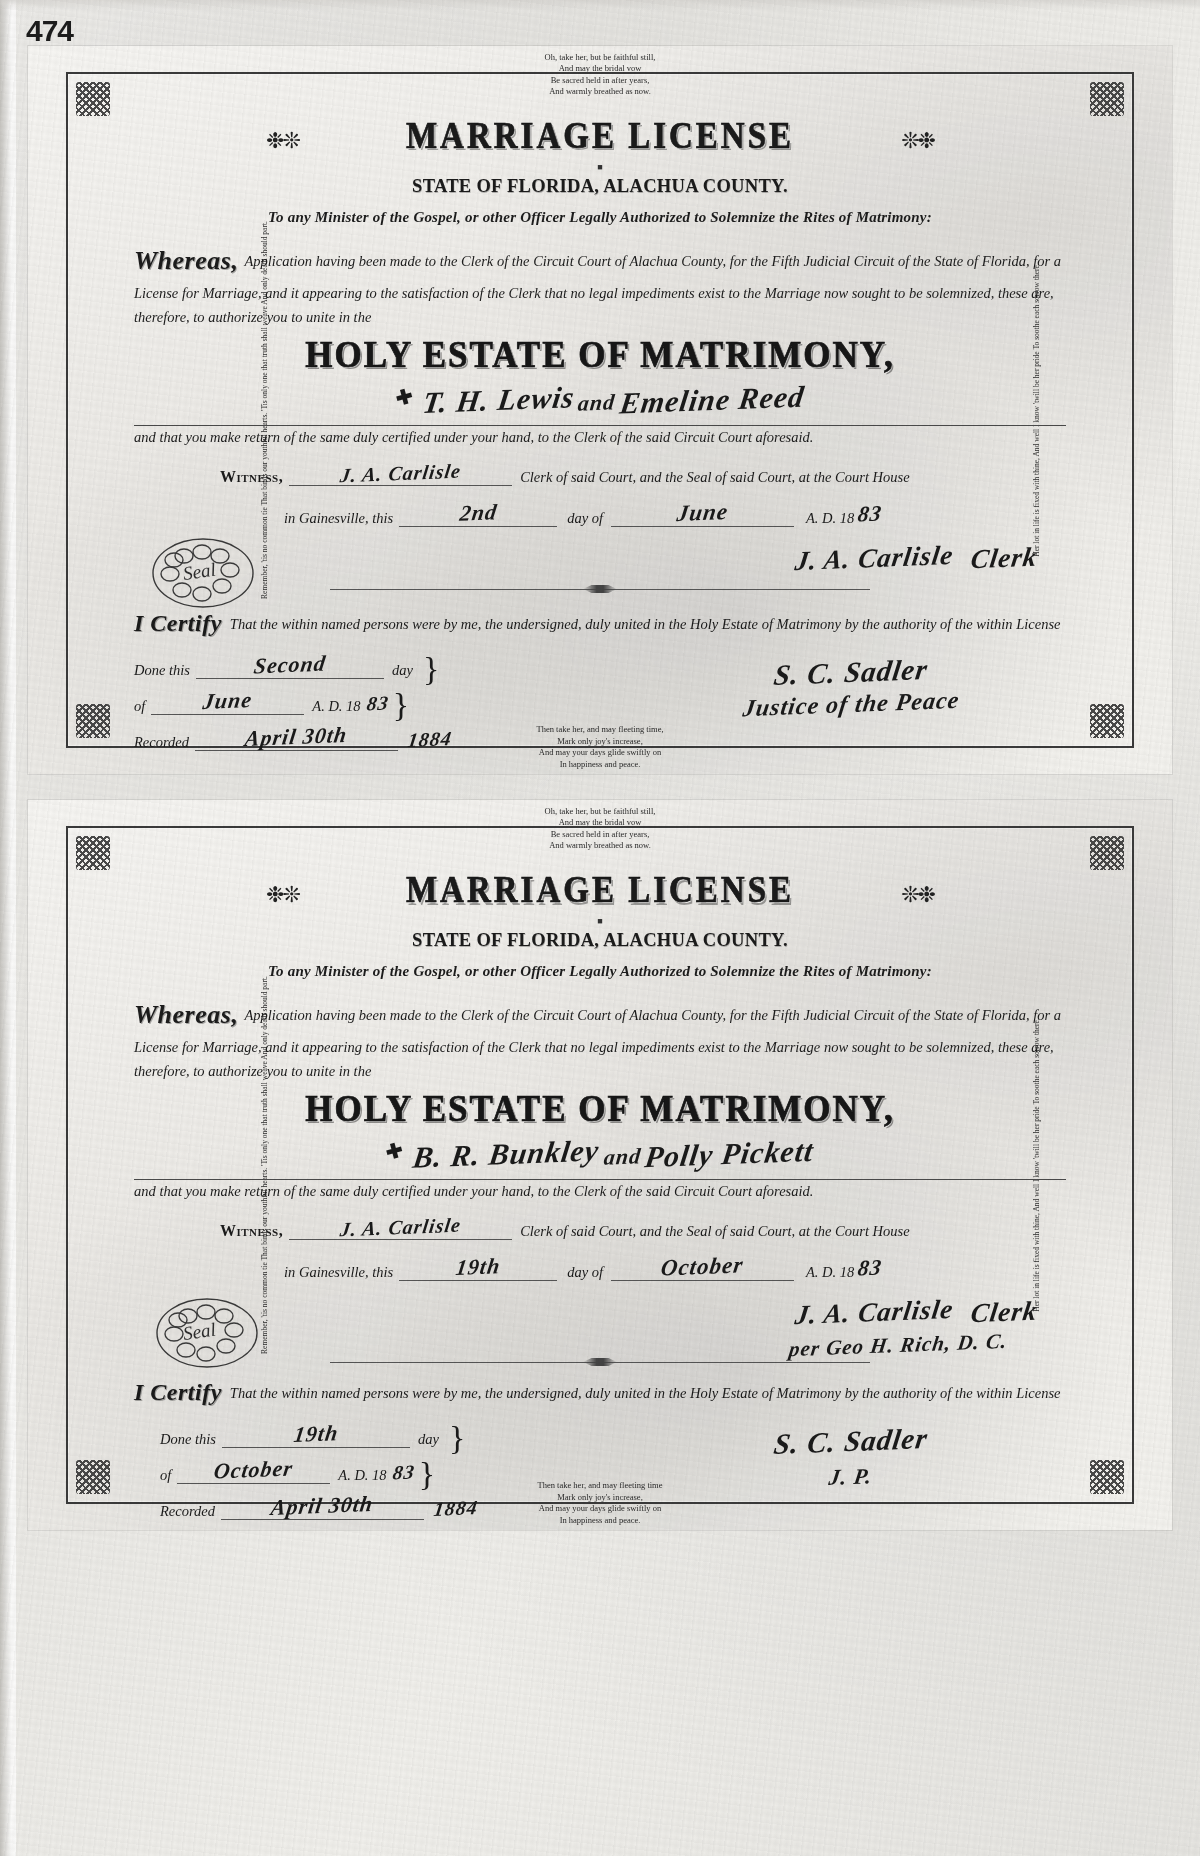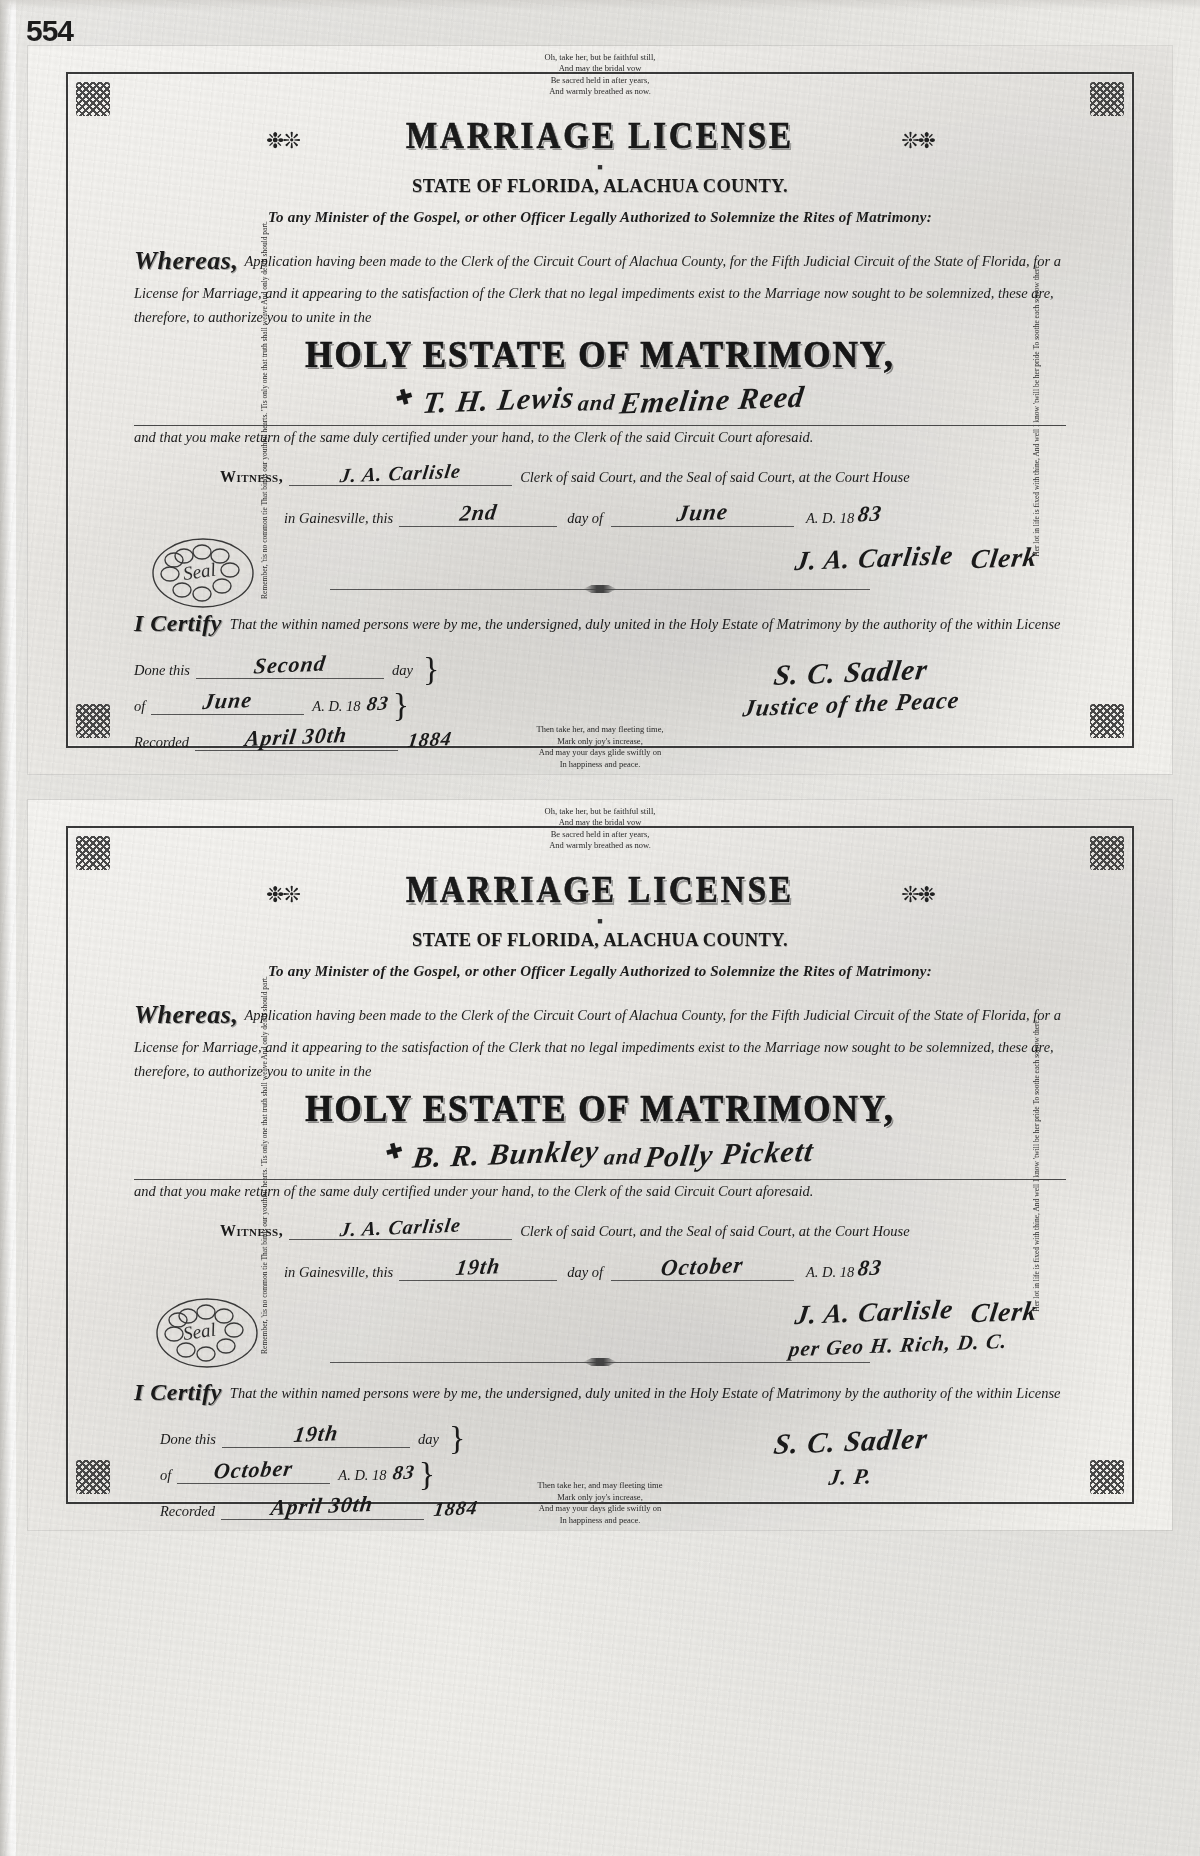--- a/index.html
+++ b/index.html
@@ -378,21 +378,21 @@
   .jp-col .sig .hand { font-size: 29px; }
   .jp-col .title .hand { font-size: 24px; }
   .jp-initials .hand { font-size: 22px; }
 </style>
 </head>
 <body>
 
 <div class="page">
   <div class="edge-left"></div>
   <div class="edge-top"></div>
-  <div class="page-number">554</div>
+  <div class="page-number">474</div>
 
   <div class="cert one">
     <div class="cert-smudge"></div>
 
     <div class="verse top">
       <div>Oh, take her, but be faithful still,</div>
       <div>And may the bridal vow</div>
       <div>Be sacred held in after years,</div>
       <div>And warmly breathed as now.</div>
     </div>

